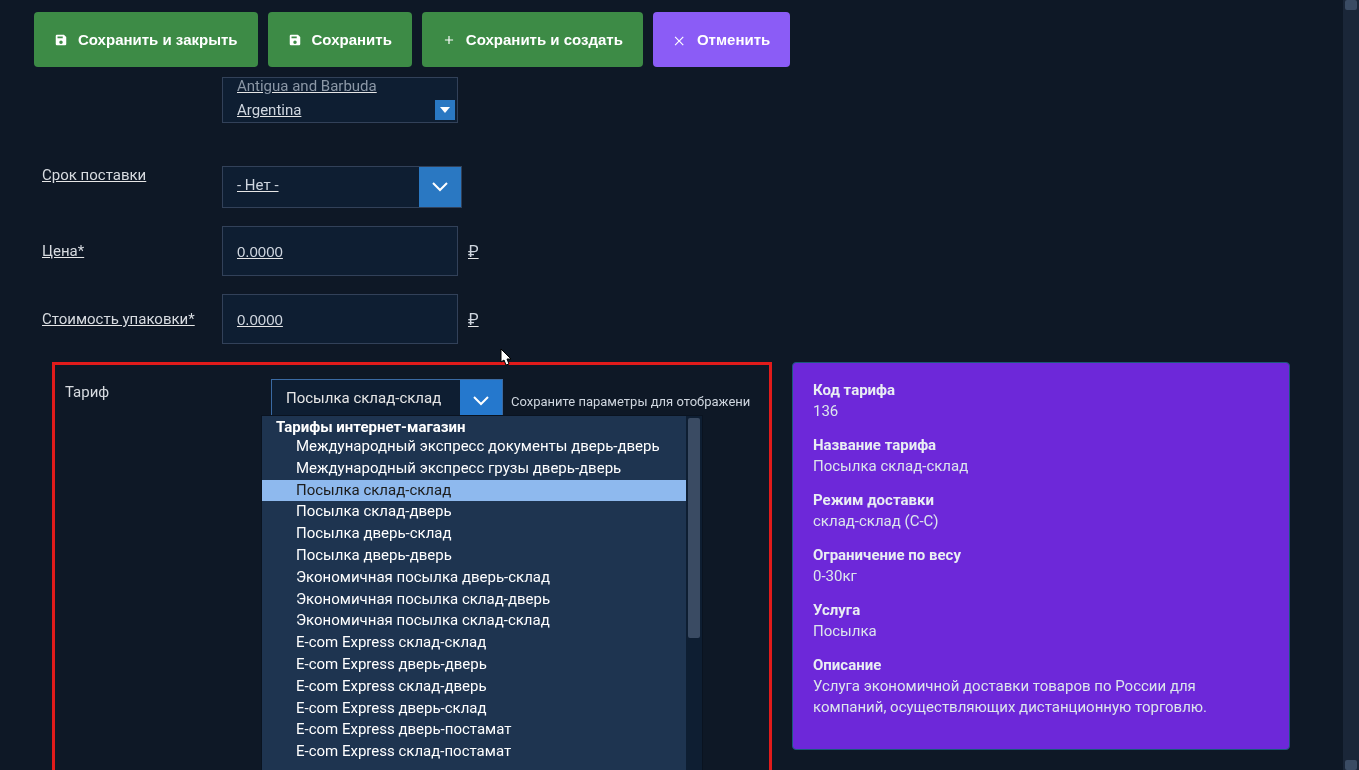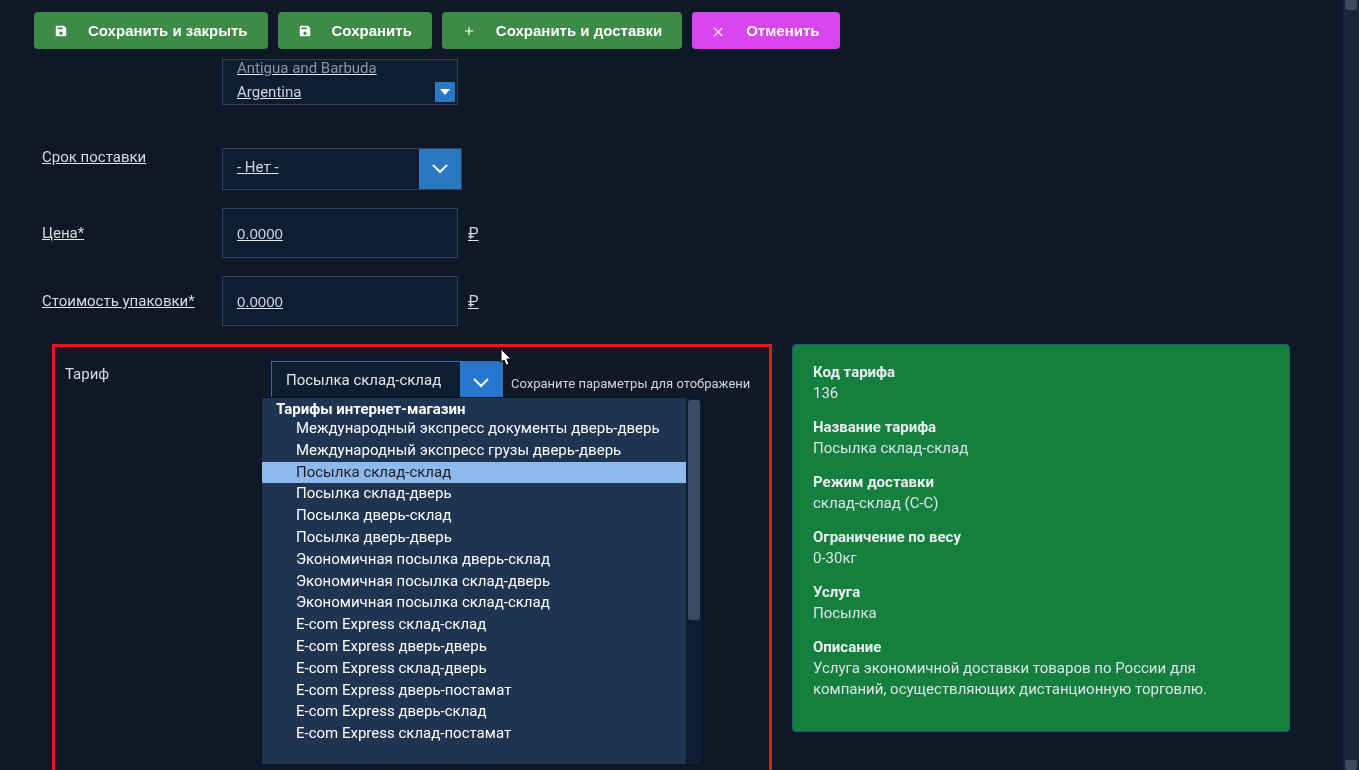--- a/index.html
+++ b/index.html
@@ -14,31 +14,31 @@
     position: relative;
   }
   .toolbar {
     display: flex;
     gap: 10px;
     padding: 12px 34px;
   }
   .btn {
     display: inline-flex;
     align-items: center;
-    gap: 20px;
-    padding: 10px 20px;
+    gap: 10px;
+    padding: 19px 20px;
     border: none;
     border-radius: 4px;
     color: #fff;
     font-size: 15px;
     font-weight: 600;
     cursor: pointer;
   }
   .btn-green { background: #3d8b46; }
-  .btn-red { background: #d946ef; align-items: flex-end; }
+  .btn-red { background: #8b5cf6; align-items: flex-end; }
   .btn svg { width: 14px; height: 14px; fill: #fff; }
 
   .form-area {
     padding: 0 42px;
   }
   .form-row {
     display: flex;
     align-items: center;
     margin-bottom: 18px;
     text-decoration: underline;
@@ -195,21 +195,21 @@
     background: #0e1e32;
   }
   .dd-thumb {
     position: absolute;
     right: 2px; top: 2px; width: 12px; height: 220px;
     background: #3a4b63;
     border-radius: 2px;
   }
 
   .info-panel {
-    background: #15803d;
+    background: #6d28d9;
     border: 1px solid #1a5a7a;
     border-radius: 4px;
     padding: 18px 20px;
     width: 498px;
     height: 388px;
     color: #e9eef3;
   }
   .info-block { margin-bottom: 14px; }
   .info-key { font-weight: 700; font-size: 15px; margin-bottom: 2px; }
   .info-val { font-size: 15px; color: #dce5ec; line-height:1.4 }
@@ -248,21 +248,21 @@
   <button class="btn btn-green">
     <svg viewBox="0 0 24 24">
         <path d="M17 3H5a2 2 0 0 0-2 2v14a2 2 0 0 0 2 2h14a2 2 0 0 0 2-2V7l-4-4zM12 19a3 3 0 1 1 0-6 3 3 0 0 1 0 6zm3-10H6V6h9v3z"></path>
       </svg>
     <span>Сохранить</span>
   </button>
   <button class="btn btn-green">
     <svg viewBox="0 0 24 24">
         <path d="M19 13h-6v6h-2v-6H5v-2h6V5h2v6h6v2z"></path>
       </svg>
-    <span>Сохранить и доставки</span>
+    <span>Сохранить и создать</span>
   </button>
   <button class="btn btn-red">
     <svg viewBox="0 0 24 24">
         <path d="M18.3 5.71 12 12l6.3 6.29-1.41 1.42L10.59 13.4 4.3 19.71 2.89 18.3 9.17 12 2.89 5.71 4.3 4.29l6.29 6.3 6.3-6.3z"></path>
       </svg>
     <span>Отменить</span>
   </button>
 </div>
 
 <div class="form-area">
@@ -329,22 +329,22 @@
           <div class="dd-item selected">Посылка склад-склад</div>
           <div class="dd-item">Посылка склад-дверь</div>
           <div class="dd-item">Посылка дверь-склад</div>
           <div class="dd-item">Посылка дверь-дверь</div>
           <div class="dd-item">Экономичная посылка дверь-склад</div>
           <div class="dd-item">Экономичная посылка склад-дверь</div>
           <div class="dd-item">Экономичная посылка склад-склад</div>
           <div class="dd-item">E-com Express склад-склад</div>
           <div class="dd-item">E-com Express дверь-дверь</div>
           <div class="dd-item">E-com Express склад-дверь</div>
+          <div class="dd-item">E-com Express дверь-склад</div>
           <div class="dd-item">E-com Express дверь-постамат</div>
-          <div class="dd-item">E-com Express дверь-склад</div>
           <div class="dd-item">E-com Express склад-постамат</div>
         </div>
       <div class="dd-scroll">
         <div class="dd-thumb"></div>
       </div>
     </div>
   </div>
 
   <div class="info-panel">
     <div class="info-block">

